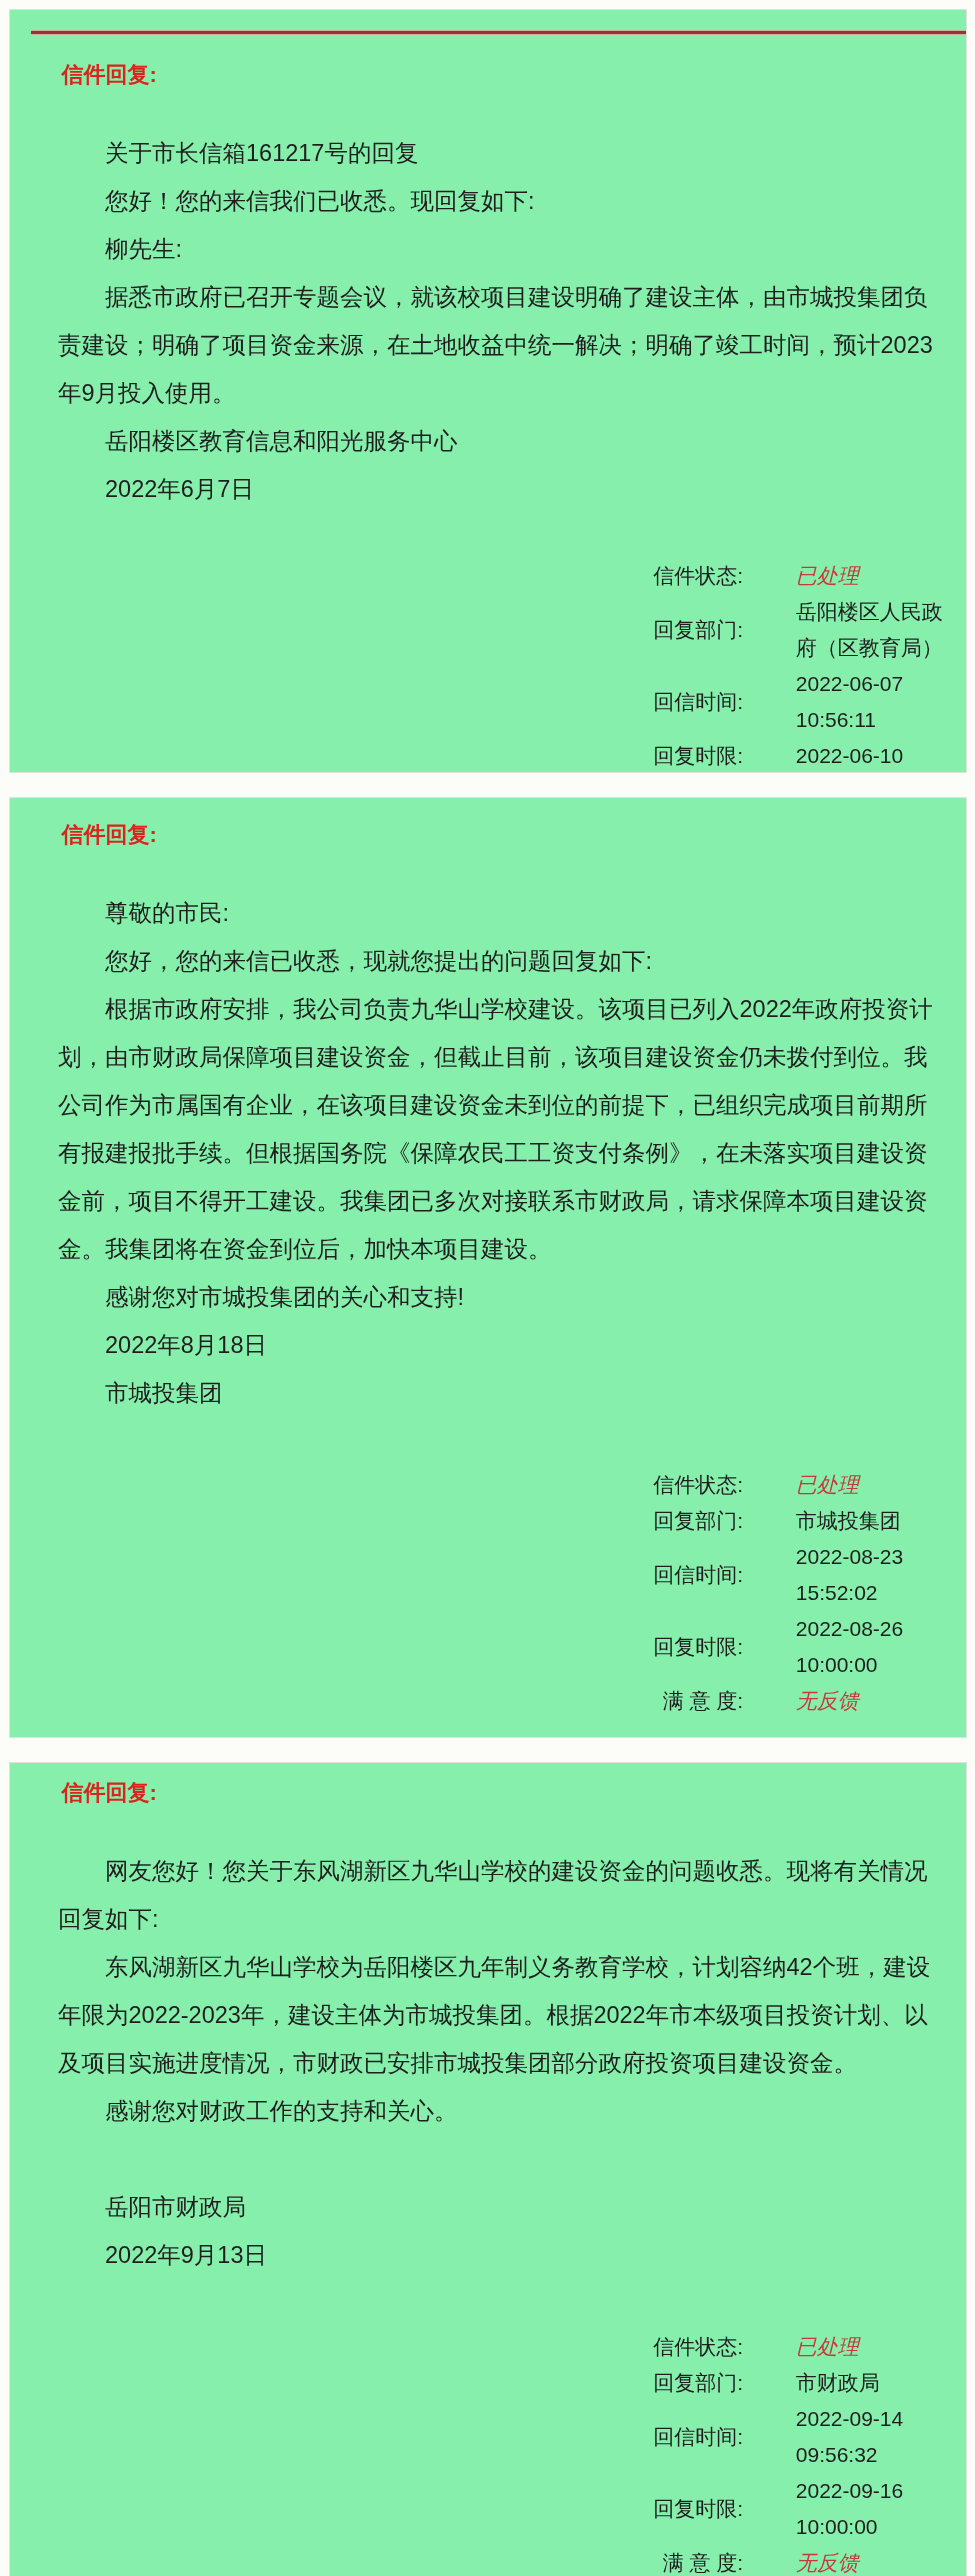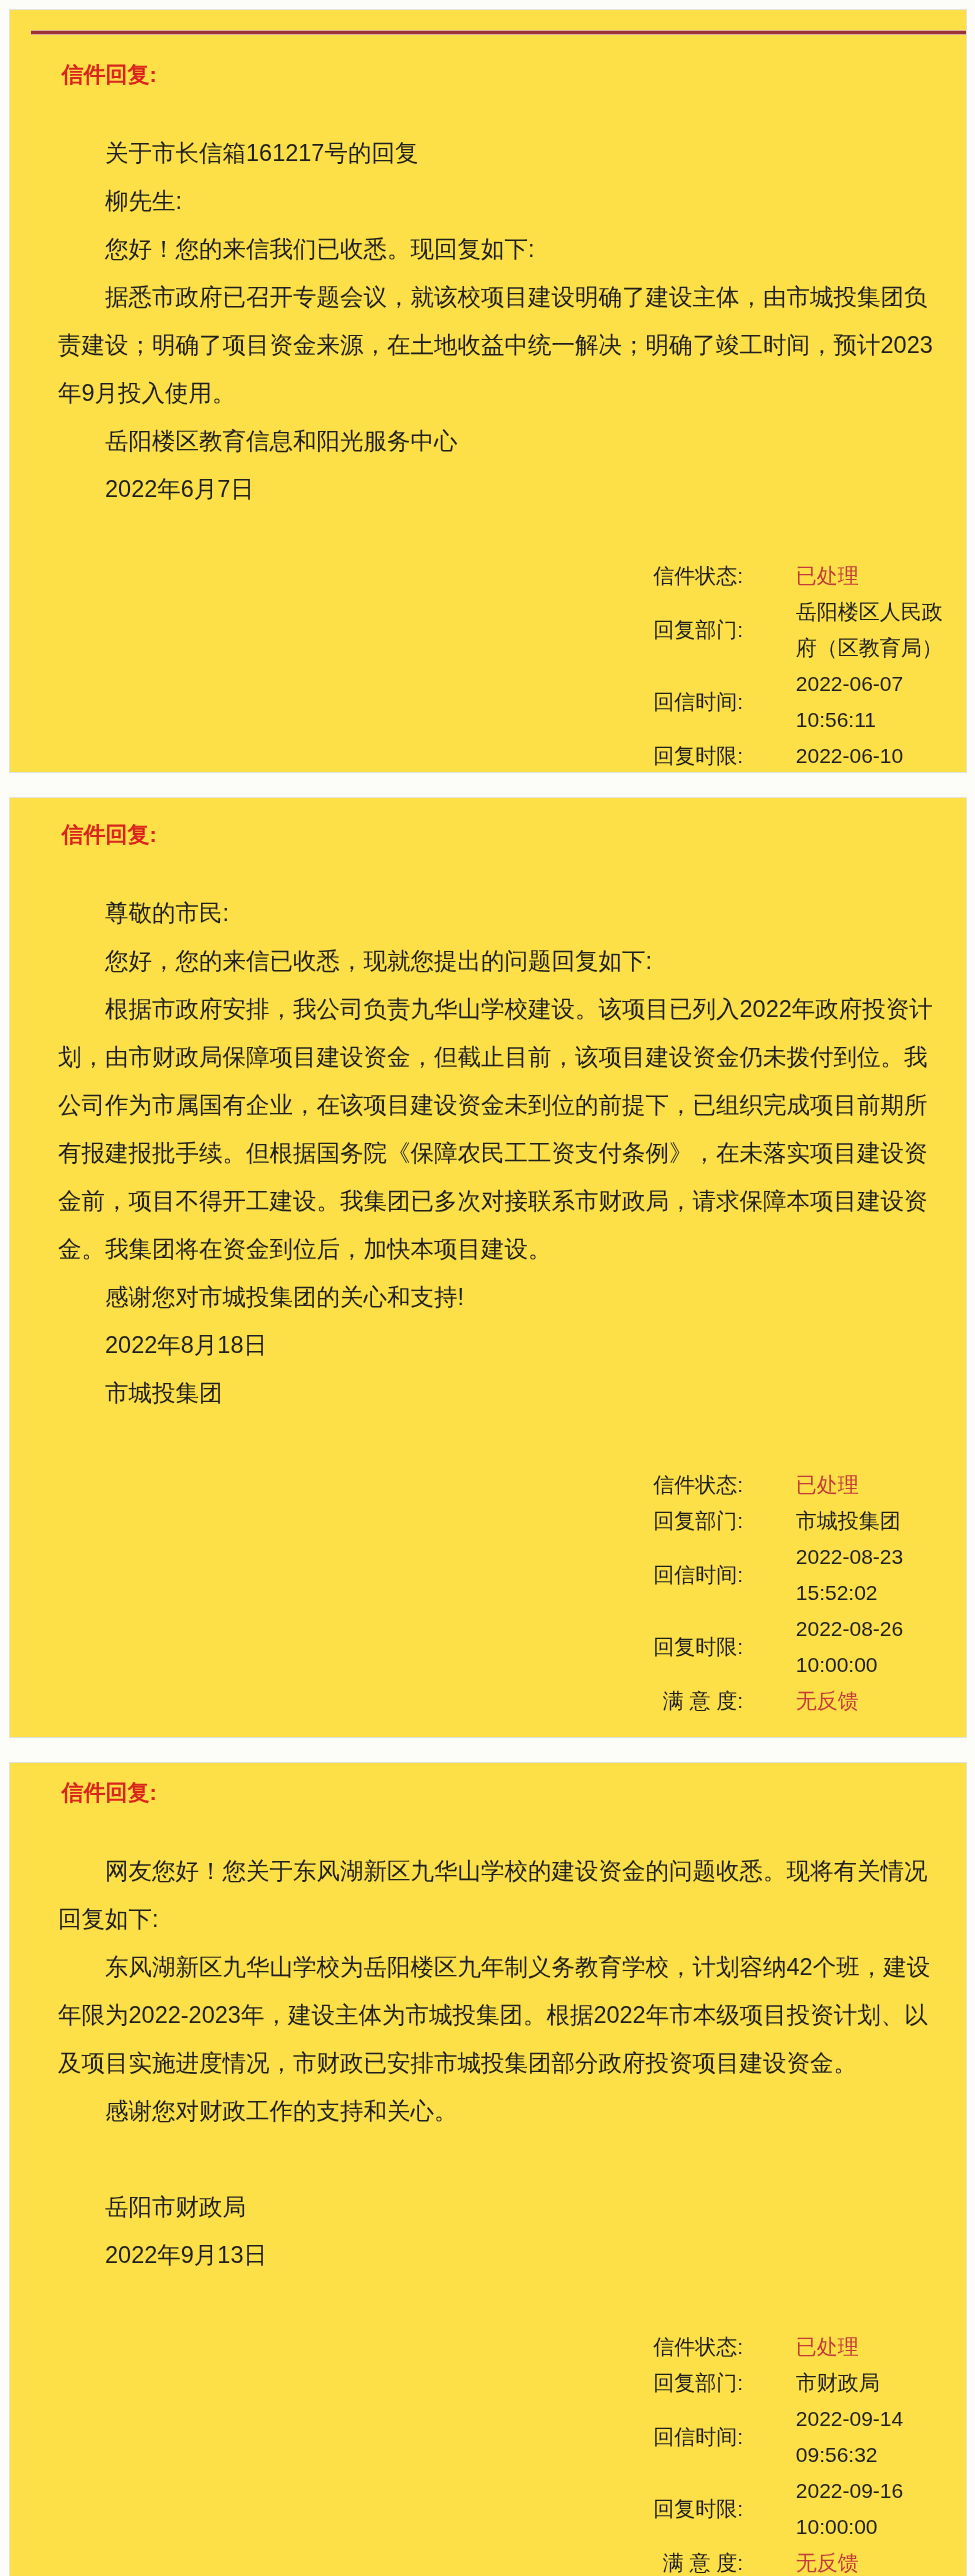--- a/index.html
+++ b/index.html
@@ -10,21 +10,21 @@
   }
   .page {
     width: 976px;
     box-sizing: border-box;
     padding: 9px 9px 10px 9px;
     background: #fcfcf8;
   }
   .card {
     position: relative;
     box-sizing: border-box;
-    background: #fde047;
+    background: #86efac;
     border: 0.9px solid #e2e2dd;
     padding: 0 20px 18px 48px;
     margin-bottom: 23.5px;
   }
   .card:last-child { margin-bottom: 0; }
   .card--clipped {
     height: 764px;
     overflow: hidden;
     padding-bottom: 0;
   }
@@ -60,34 +60,34 @@
     margin-right: 1.8px;
     width: 318px;
     font-size: 21px;
     line-height: 36px;
     color: #1e1e1e;
   }
   .card--clipped .meta { margin-top: 45px; }
   .meta-row { display: flex; align-items: center; gap: 40px; }
   .meta-label { flex: none; width: 117px; text-align: right; white-space: nowrap; }
   .meta-value { margin-left: 12.6px; width: 186px; }
-  .red { color: #c43b3b; }
+  .red { color: #c43b3b; font-style: italic; }
 </style>
 </head>
 <body>
 
 <div class="page">
 
   <section class="card card--clipped">
     <div class="top-rule"></div>
     <div class="card-header">信件回复:</div>
     <div class="letter-body">
       <p>关于市长信箱161217号的回复</p>
+      <p>您好！您的来信我们已收悉。现回复如下:</p>
       <p>柳先生:</p>
-      <p>您好！您的来信我们已收悉。现回复如下:</p>
       <p>据悉市政府已召开专题会议，就该校项目建设明确了建设主体，由市城投集团负责建设；明确了项目资金来源，在土地收益中统一解决；明确了竣工时间，预计2023年9月投入使用。</p>
       <p>岳阳楼区教育信息和阳光服务中心</p>
       <p>2022年6月7日</p>
     </div>
     <div class="meta">
       <div class="meta-row">
         <span class="meta-label">信件状态:</span>
         <span class="meta-value red">已处理</span>
       </div>
       <div class="meta-row">

